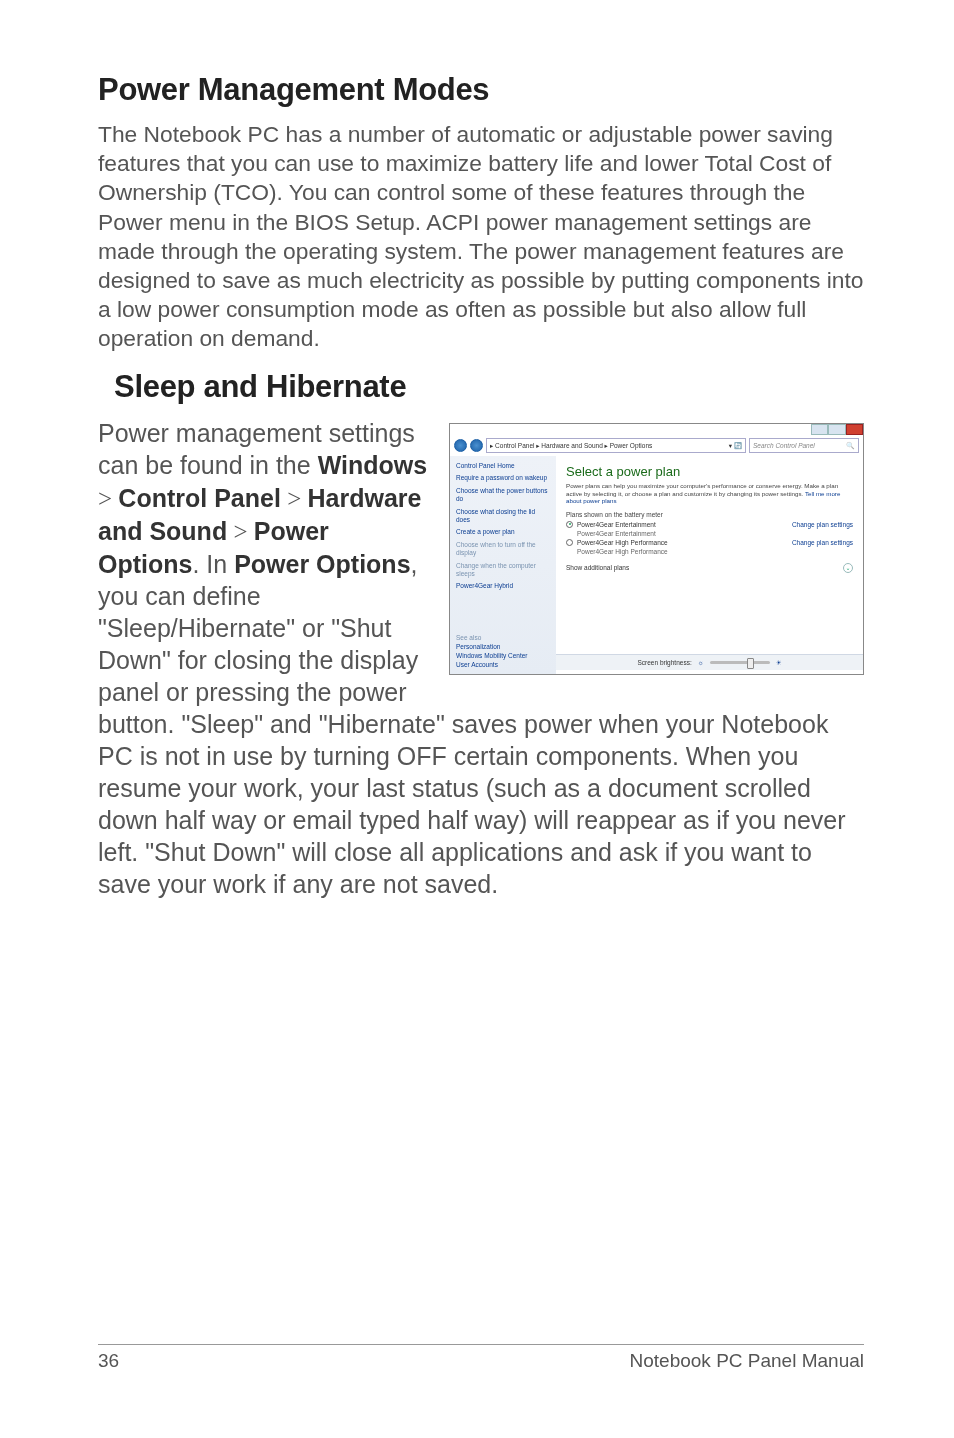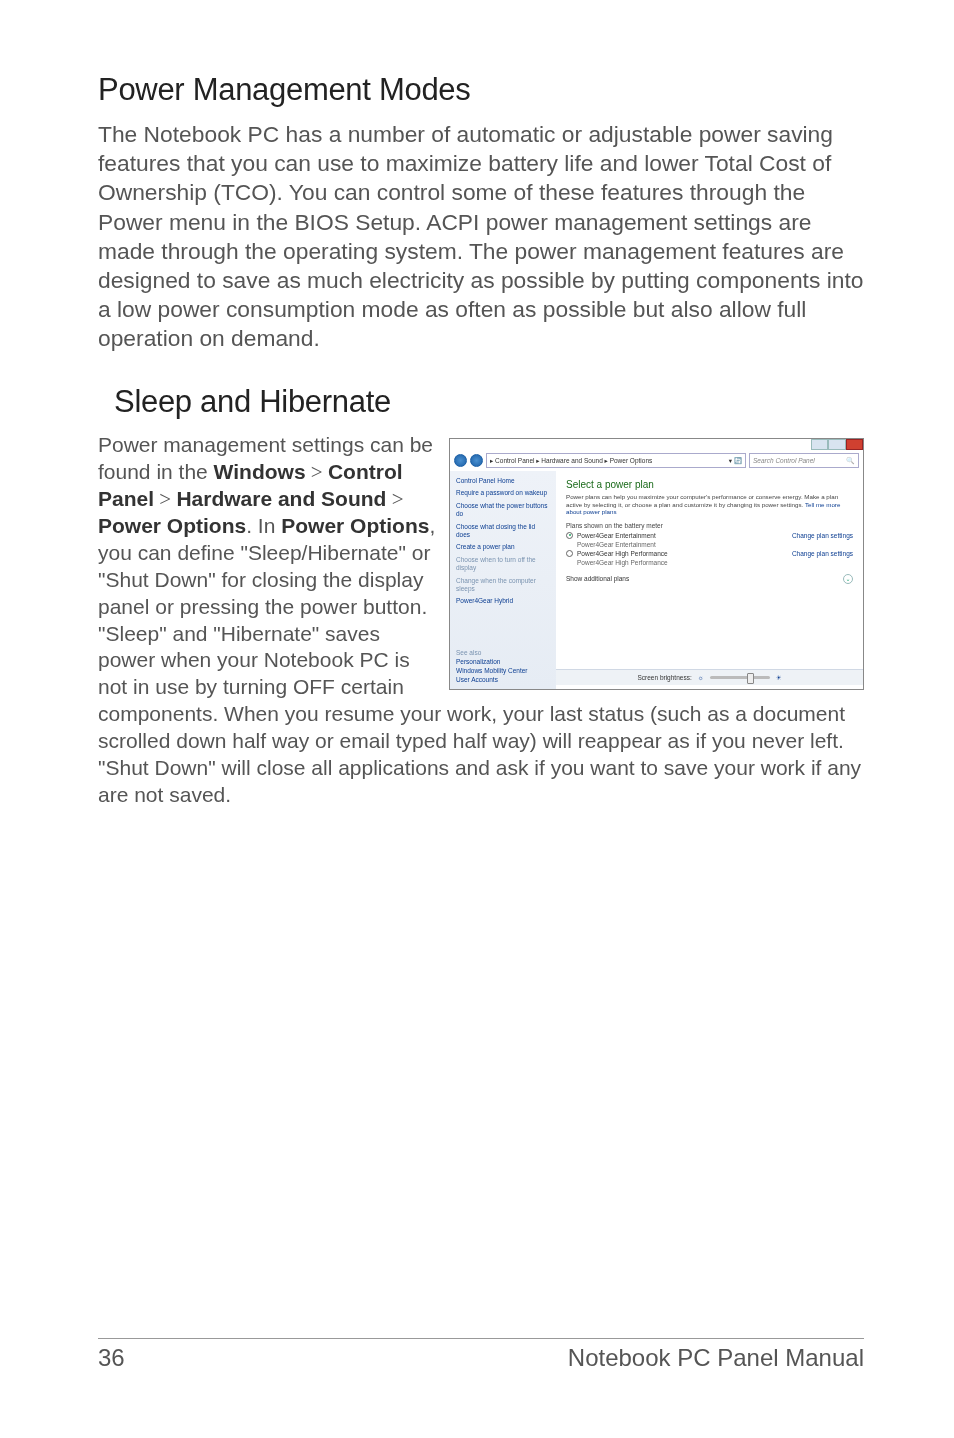--- a/index.html
+++ b/index.html
@@ -9,30 +9,30 @@
     width: 954px;
     height: 1438px;
     position: relative;
     color: #333;
   }
   .page {
     padding: 72px 90px 0 98px;
   }
   h2.section-head {
     font-size: 31px;
-    font-weight: 400;
+    font-weight: 700;
     color: #222;
     margin-bottom: 12px;
     letter-spacing: -0.3px;
   }
   p.body {
     font-size: 22.8px;
     line-height: 1.28;
     color: #555;
-    margin-bottom: 31px;
+    margin-bottom: 16px;
   }
   .sleep-section { margin-top: 10px; }
   .sleep-section h2 { margin-bottom: 12px; margin-left: 16px; }
   .wrap-block { position: relative; }
   .screenshot {
     float: right;
     width: 415px;
     height: 252px;
     margin: 6px 0 6px 12px;
     border: 1px solid #888;
@@ -107,21 +107,21 @@
   .shot-sidebar .fade { color: #7a93b0; }
   .shot-sidebar .seealso { position: absolute; bottom: 6px; left: 6px; color: #7a93b0; font-size: 6.5px; }
   .shot-sidebar .seealso div { margin-top: 2px; color: #0b3d91; }
   .shot-main {
     position: absolute;
     left: 106px; top: 32px; right: 0; bottom: 0;
     background: #fff;
     padding: 8px 10px;
     font-size: 6.5px;
   }
-  .shot-main .green { color: #1a6a1a; font-size: 10px; margin-bottom: 3px; }
+  .shot-main .green { color: #1a6a1a; font-size: 13px; margin-bottom: 3px; }
   .shot-main .desc { color: #444; font-size: 6.2px; line-height: 1.2; margin-bottom: 6px; }
   .shot-main .desc .lk { color: #0b3d91; }
   .shot-main .grp-title { color: #444; font-size: 6.5px; margin: 4px 0 3px; }
   .plan-row { display: flex; align-items: center; margin: 2px 0; font-size: 6.5px; }
   .plan-row .radio { width: 7px; height: 7px; border-radius: 50%; border: 1px solid #666; margin-right: 4px; position: relative; }
   .plan-row .radio.checked::after { content: ""; position: absolute; inset: 1.5px; border-radius: 50%; background: #2a6; }
   .plan-row .name { color: #333; }
   .plan-row .change { margin-left: auto; color: #0b3d91; }
   .show-more { color: #333; margin-top: 8px; display: flex; align-items: center; }
   .show-more .circ { margin-left: auto; width: 10px; height: 10px; border-radius: 50%; border: 1px solid #9bb; color: #2a7; font-size: 6px; text-align: center; line-height: 9px; }
@@ -137,36 +137,36 @@
     justify-content: center;
     gap: 6px;
     color: #333;
   }
   .brightness .sun { color: #0b3d91; }
   .slider { width: 60px; height: 3px; background: #bbb; position: relative; border-radius: 2px; }
   .slider::after { content: ""; position: absolute; right: 16px; top: -3px; width: 5px; height: 9px; background: #eee; border: 1px solid #888; border-radius: 1px; }
   .help-q { position: absolute; right: 8px; top: 36px; width: 11px; height: 11px; border-radius: 50%; background: radial-gradient(#6ab0f0,#2a6bb0); color: #fff; font-size: 8px; text-align: center; line-height: 11px; }
 
   p.body2 {
-    font-size: 21px;
+    font-size: 25px;
     line-height: 1.28;
     color: #555;
   }
   p.body2 b, p.body b { color: #333; font-weight: 700; }
   .gt { font-family: serif; }
   .footer {
     position: absolute;
     bottom: 66px;
     left: 98px;
     right: 90px;
     border-top: 1.5px solid #999;
     padding-top: 5px;
     display: flex;
     justify-content: space-between;
-    font-size: 24px;
+    font-size: 19px;
     color: #555;
   }
 </style>
 </head>
 <body>
 
 <div class="page">
   <h2 class="section-head">Power Management Modes</h2>
   <p class="body">The Notebook PC has a number of automatic or adjustable power saving features that you can use to maximize battery life and lower Total Cost of Ownership (TCO). You can control some of these features through the Power menu in the BIOS Setup. ACPI power management settings are made through the operating system. The power management features are designed to save as much electricity as possible by putting components into a low power consumption mode as often as possible but also allow full operation on demand.</p>
 

